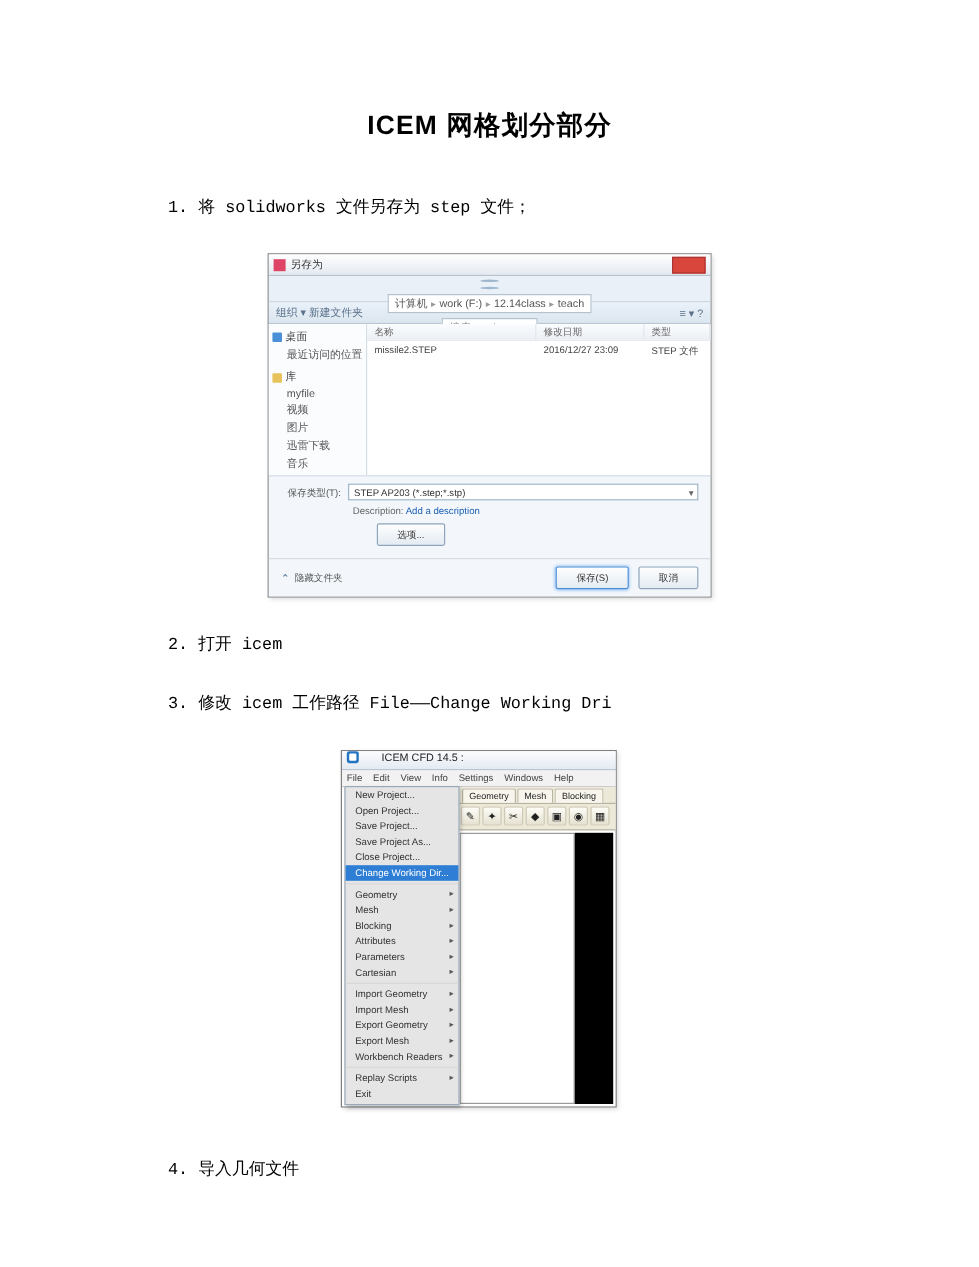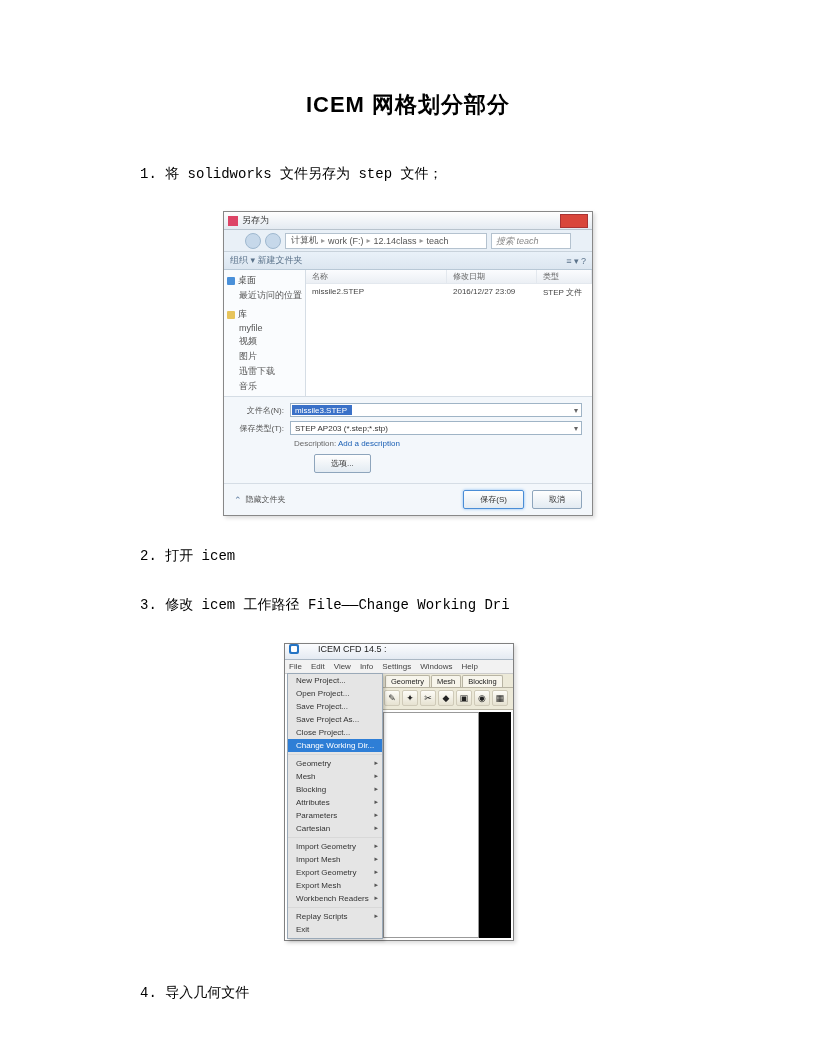--- a/index.html
+++ b/index.html
@@ -42,22 +42,22 @@
     height:18px;
     background: linear-gradient(#fefefe,#e4eaf1);
     display:flex;align-items:center;justify-content:space-between;
     padding:0 4px;
     border-bottom:1px solid #b8c3cd;
   }
   .fig1-titlebar .left{display:flex;align-items:center;gap:4px}
   .fig1-titlebar .left .ico{width:10px;height:10px;background:#d46;}
   .fig1-close{width:28px;height:14px;background:#d9463b;border:1px solid #a33;}
   .fig1-addr{
-    height:22px;display:flex;align-items:center;gap:4px;padding:3px 21px;
-    background:#e9f0f7;border-bottom:1px solid #c8d2db;
+    height:22px;display:flex;align-items:center;gap:4px;padding:3px 2px;
+    background:#e9f0f7;border-bottom:1px solid #c8d2db;flex-direction:column;
   }
   .fig1-addr .navbtn{width:16px;height:16px;border-radius:50%;background:#c6d8ea;border:1px solid #9fb8cf}
   .fig1-addr .crumb{flex:1;height:16px;background:#fff;border:1px solid #b4c2cf;padding:1px 5px;display:flex;align-items:center;gap:3px}
   .fig1-addr .crumb span{color:#555}
   .fig1-addr .crumb .sep{color:#999;font-size:8px}
   .fig1-addr .search{width:80px;height:16px;background:#fff;border:1px solid #b4c2cf;padding:1px 4px;color:#888;font-style:italic}
   .fig1-toolbar{height:18px;background:linear-gradient(#e9f1f9,#dce6f0);border-bottom:1px solid #b8c8d6;display:flex;align-items:center;justify-content:space-between;padding:0 6px;color:#5a728a}
   .fig1-body{display:flex;height:126px;background:#fff}
   .fig1-nav{width:82px;border-right:1px solid #d5dde5;padding:4px 3px;background:#fafcfe}
   .fig1-nav .grp{margin-bottom:6px}
@@ -176,26 +176,20 @@
       <div class="row">
         <div style="flex:1">missile2.STEP</div>
         <div style="width:90px">2016/12/27 23:09</div>
         <div style="width:55px">STEP 文件</div>
       </div>
     </div>
   </div>
 
   <div class="fig1-bottom">
     <div class="line">
-      <span class="lbl">文件名(N):</span>
-      <div class="field">
-        <div class="sel">missile3.STEP</div>
-      </div>
-    </div>
-    <div class="line">
       <span class="lbl">保存类型(T):</span>
       <div class="field">
         <span>STEP AP203 (*.step;*.stp)</span>
       </div>
     </div>
     <div class="desc">
       <span>Description:</span>
       <span class="link">Add a description</span>
     </div>
     <span class="btn-opt">选项...</span>

